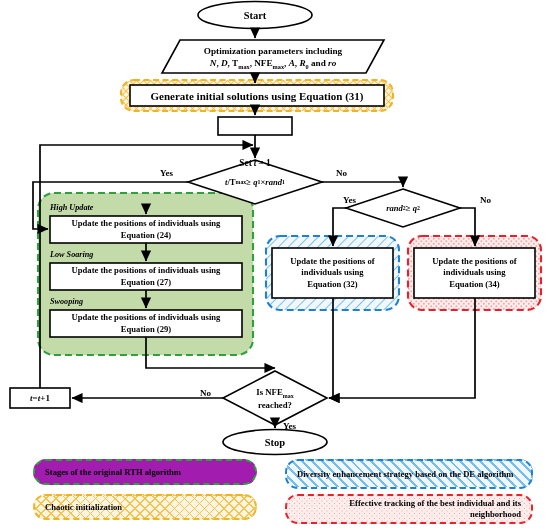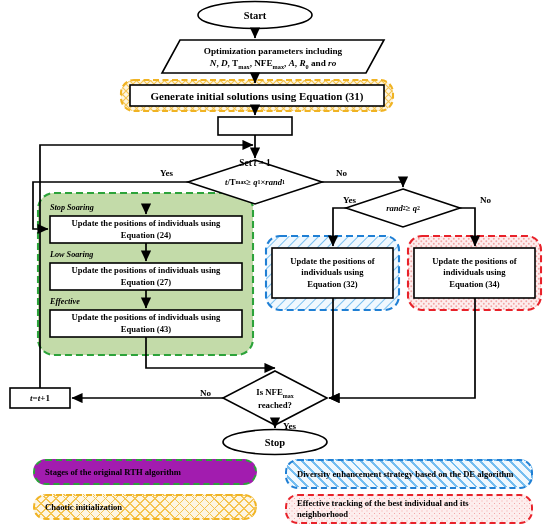--- a/index.html
+++ b/index.html
@@ -136,38 +136,38 @@
 </div>
 
 <div class="node diamond-label" style="left:196px;top:174px;width:118px;height:16px;font-size:8.6px;">
   <span class="ital">t</span>/T<sub>max</sub>≥&nbsp;<span class="ital">q</span><sub>1</sub>×<span class="ital">rand</span><sub>1</sub>
 </div>
 
 <div class="node diamond-label" style="left:354px;top:200px;width:98px;height:16px;font-size:8.6px;">
   <span class="ital">rand</span><sub>2</sub>≥&nbsp;<span class="ital">q</span><sub>2</sub>
 </div>
 
-<div class="stagelabel" style="left:50px;top:203px;">Stop Soaring</div>
+<div class="stagelabel" style="left:50px;top:203px;">High Update</div>
 <div class="stagelabel" style="left:50px;top:250px;">Low Soaring</div>
-<div class="stagelabel" style="left:50px;top:297px;">Effective</div>
+<div class="stagelabel" style="left:50px;top:297px;">Swooping</div>
 
 <div class="node" style="left:52px;top:217px;width:188px;height:25px;flex-direction:column;
             font-size:8.6px;font-weight:bold;line-height:1.3;">
   <div>Update the positions of individuals using</div>
   <div>Equation (24)</div>
 </div>
 <div class="node" style="left:52px;top:264px;width:188px;height:25px;flex-direction:column;
             font-size:8.6px;font-weight:bold;line-height:1.3;">
   <div>Update the positions of individuals using</div>
   <div>Equation (27)</div>
 </div>
 <div class="node" style="left:52px;top:311px;width:188px;height:25px;flex-direction:column;
             font-size:8.6px;font-weight:bold;line-height:1.3;">
   <div>Update the positions of individuals using</div>
-  <div>Equation (43)</div>
+  <div>Equation (29)</div>
 </div>
 
 <div class="node" style="left:274px;top:250px;width:117px;height:46px;flex-direction:column;
             font-size:8.6px;font-weight:bold;line-height:1.32;">
   <div>Update the positions of</div>
   <div>individuals using</div>
   <div>Equation (32)</div>
 </div>
 
 <div class="node" style="left:416px;top:250px;width:117px;height:46px;flex-direction:column;
@@ -215,15 +215,15 @@
             background-image:repeating-linear-gradient(45deg,#74bdf0 0 2px,transparent 2px 7px);">
   <span>Diversity enhancement strategy based on the DE algorithm</span>
 </div>
 
 <div class="legendbox" style="left:285px;top:494px;width:248px;height:30px;
             border:2px dashed #e8222a;
             background-color:#fdeeee;
             background-image:radial-gradient(#f4a6a6 0.9px, transparent 1px),
                              radial-gradient(#f4a6a6 0.9px, transparent 1px);
             background-size:5px 5px,5px 5px;
-            background-position:0 0,2.5px 2.5px;">
+            background-position:0 0,2.5px 2.5px;text-align:right;">
   <span>Effective tracking of the best individual and its neighborhood</span>
 </div>
 
 </body></html>

